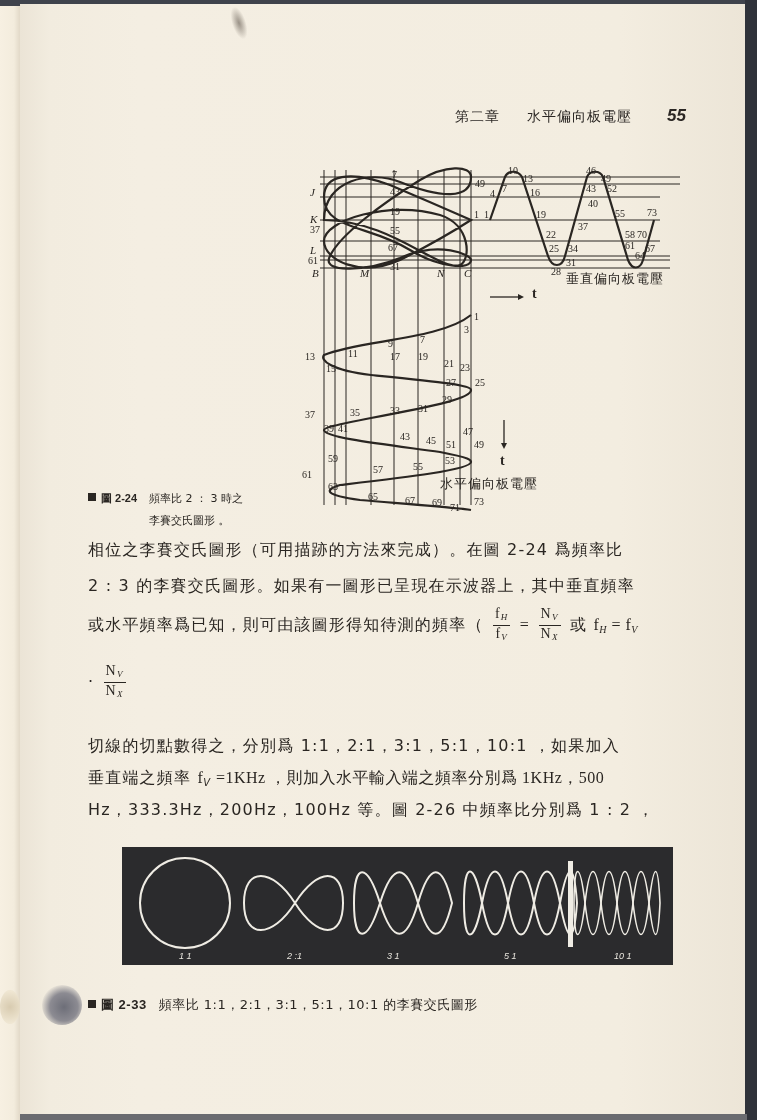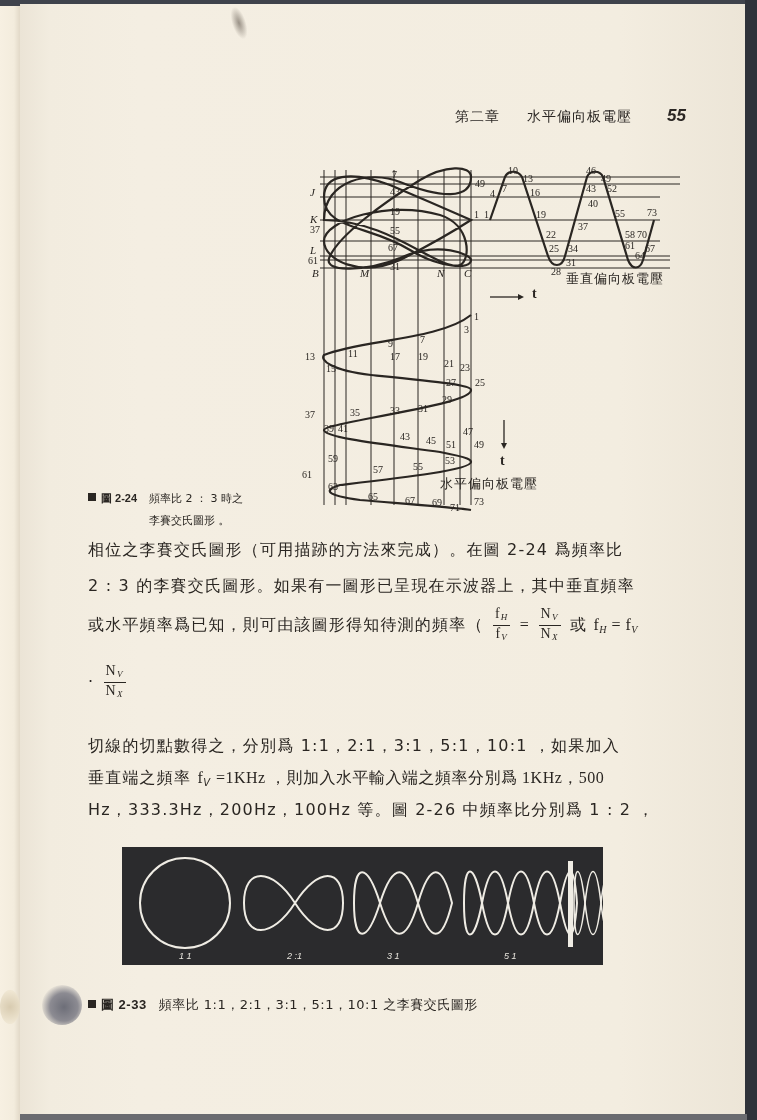--- a/index.html
+++ b/index.html
@@ -38,21 +38,21 @@
   .cap-line2 { padding-left: 61px; }
 
   .body-text { position: absolute; left: 88px; font-family: "DejaVu Sans", sans-serif; font-size: 16px; color: #2a2622; letter-spacing: 1.2px; white-space: nowrap; }
   .body-text .latin { font-family: "Liberation Serif", serif; letter-spacing: .5px; }
   .frac { display: inline-block; vertical-align: middle; text-align: center; font-family: "Liberation Serif", serif; font-size: 14px; line-height: 16px; margin: 0 3px; }
   .frac .num { display: block; border-bottom: 1px solid #2a2622; padding: 0 2px; }
   .frac .den { display: block; padding: 0 2px; }
   .frac sub { font-size: 9px; font-style: italic; vertical-align: -2px; }
   .inline-sub { font-size: 10px; font-style: italic; vertical-align: -3px; }
 
-  .photo-strip { position: absolute; left: 122px; top: 847px; width: 481px; height: 118px; background: #2b2b2d; overflow: hidden; }
+  .photo-strip { position: absolute; left: 122px; top: 847px; width: 551px; height: 118px; background: #2b2b2d; overflow: hidden; }
   .photo-strip svg { position: absolute; left: 0; top: 0; }
   .ratio-tag { font-family: "Liberation Sans", sans-serif; font-style: italic; font-size: 9px; fill: #e9e6de; }
 
   .caption25 { position: absolute; left: 88px; top: 996px; font-family: "DejaVu Sans", sans-serif; font-size: 13px; color: #2a2622; letter-spacing: .5px; }
 </style>
 </head>
 <body>
 
 <div class="scan-frame"></div>
 <div class="left-strip"></div>
@@ -251,14 +251,14 @@
     </g>
     <text class="ratio-tag" x="57" y="112">1 1</text>
     <text class="ratio-tag" x="165" y="112">2 :1</text>
     <text class="ratio-tag" x="265" y="112">3 1</text>
     <text class="ratio-tag" x="382" y="112">5 1</text>
     <text class="ratio-tag" x="492" y="112">10 1</text>
   </svg>
 </div>
 
 <div class="caption25">
-  <span class="cap-square"></span><span class="cap-num">圖 2-33</span><span>頻率比 1:1，2:1，3:1，5:1，10:1 之李賽交氏圖形</span>
+  <span class="cap-square"></span><span class="cap-num">圖 2-33</span><span>頻率比 1:1，2:1，3:1，5:1，10:1 的李賽交氏圖形</span>
 </div>
 
 </body></html>

